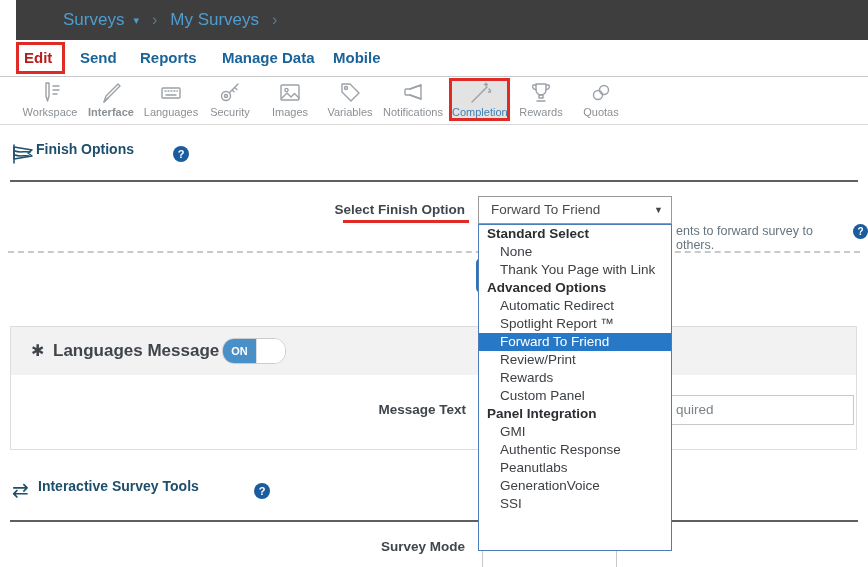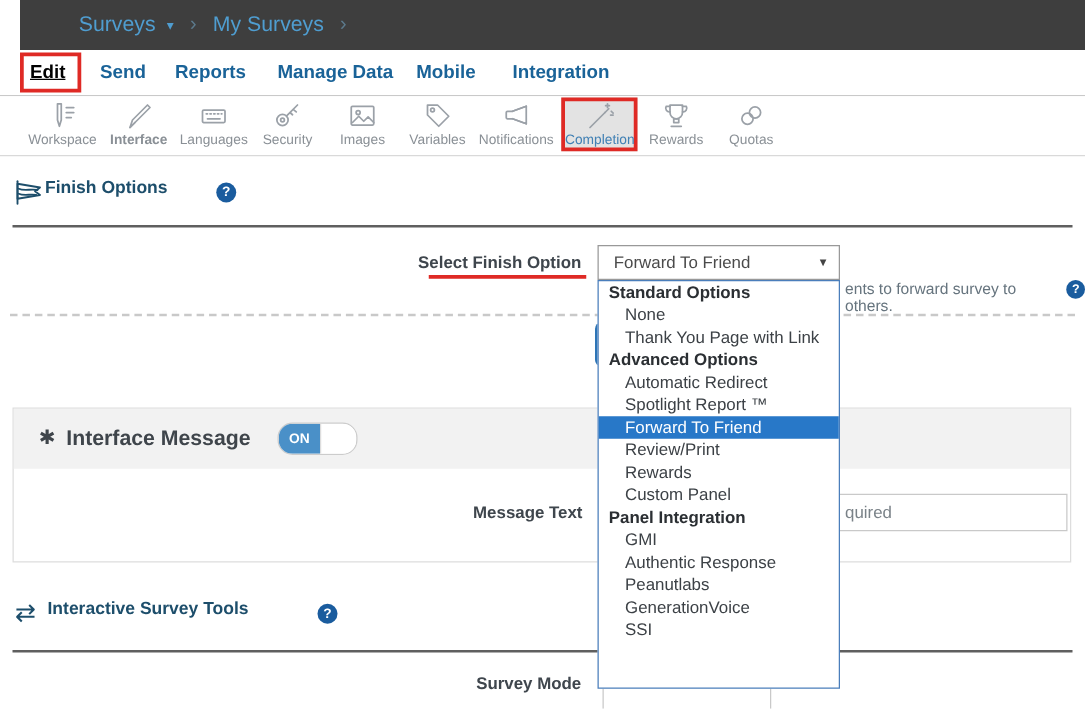--- a/index.html
+++ b/index.html
@@ -9,21 +9,21 @@
 
   
   .navbar { top:0; left:16px; width:868px; height:40px; background:#3e3e3e; display:flex; align-items:center; padding-left:47px; gap:13px; }
   .nav-link { color:#4f9dd0; font-size:17px; }
   .nav-caret { color:#4f9dd0; font-size:11px; margin-left:-4px; }
   .nav-chev { color:#5c7a8c; font-size:16px; }
 
   
   .menubar { top:40px; left:0; width:868px; height:37px; background:#fff; border-bottom:1px solid #c9c9c9; }
   .menu-item { position:absolute; top:0; height:36px; line-height:36px; font-size:15px; font-weight:600; color:#1a6398; cursor:pointer; }
-  .menu-item.active { color:#000000; text-decoration:underline; }
+  .menu-item.active { color:#b91c1c; }
   .redbox-edit { position:absolute; left:16px; top:2px; width:49px; height:32px; border:3px solid #df2a25; }
 
   
   .toolbar { top:77px; left:0; width:868px; height:48px; background:#fff; border-bottom:1px solid #d9d9d9; }
   .tool { position:absolute; top:2px; width:62px; height:44px; text-align:center; cursor:pointer; }
   .tool svg { display:block; margin:2px auto 0; }
   .tool-label { display:block; font-size:11px; color:#8a9096; margin-top:1px; }
   .tool.completion { top:1px; height:43px; background:#e3e3e3; border:3px solid #df2a25; }
   .tool.completion .tool-label { color:#4180b4; }
   .tool.completion svg { margin-top:0; }
@@ -81,21 +81,20 @@
     <span class="nav-chev">›</span>
   </div>
 
   <div class="abs menubar">
     <div class="redbox-edit"></div>
     <span class="menu-item active" style="left:24px;">Edit</span>
     <span class="menu-item" style="left:80px;">Send</span>
     <span class="menu-item" style="left:140px;">Reports</span>
     <span class="menu-item" style="left:222px;">Manage Data</span>
     <span class="menu-item" style="left:333px;">Mobile</span>
-    <span class="menu-item" style="left:410px;">Integration</span>
   </div>
 
   <div class="abs toolbar">
     <div class="tool" style="left:19px;">
       <span><svg width="24" height="24" viewBox="0 0 24 24" fill="none" stroke="#9ba1a8" stroke-width="1.4" stroke-linecap="round" stroke-linejoin="round">
             <path d="M8 2h3v13l-1.5 5L8 15z"></path>
             <path d="M15 5h6M15 9h6M15 13h4"></path>
           </svg></span>
       <span class="tool-label">Workspace</span>
     </div>
@@ -190,42 +189,42 @@
     <span class="help-dot">?</span>
   </div>
 
   <div class="abs dashed" style="left:8px; top:251px; width:852px;"></div>
 
   <div class="abs save-sliver"></div>
 
   <div class="abs panel">
     <div class="panel-head">
       <span class="panel-ast">✱</span>
-      <span class="panel-title">Interface Message</span>
+      <span class="panel-title">Languages Message</span>
       <div class="toggle">
         <span class="toggle-on">ON</span>
         <span class="toggle-knob"></span>
       </div>
     </div>
     <span class="msg-label form-label">Message Text</span>
     <div class="input-box">
       <span class="input-frag">quired</span>
     </div>
   </div>
 
   <span class="abs tools-icon" style="left:12px; top:478px;">⇄</span>
   <span class="abs sec-title" style="left:38px; top:478px;">Interactive Survey Tools</span>
   <span class="abs help-dot" style="left:254px; top:483px;">?</span>
   <div class="abs divider" style="left:10px; top:520px; width:848px;"></div>
 
   <span class="abs form-label" style="left:280px; top:534px; width:185px; height:26px; line-height:26px;">Survey Mode</span>
   <div class="abs survey-select"></div>
 
   <div class="abs dropdown">
-    <div class="dd-row group">Standard Options</div>
+    <div class="dd-row group">Standard Select</div>
     <div class="dd-row">None</div>
     <div class="dd-row">Thank You Page with Link</div>
     <div class="dd-row group">Advanced Options</div>
     <div class="dd-row">Automatic Redirect</div>
     <div class="dd-row">Spotlight Report ™</div>
     <div class="dd-row selected">Forward To Friend</div>
     <div class="dd-row">Review/Print</div>
     <div class="dd-row">Rewards</div>
     <div class="dd-row">Custom Panel</div>
     <div class="dd-row group">Panel Integration</div>

